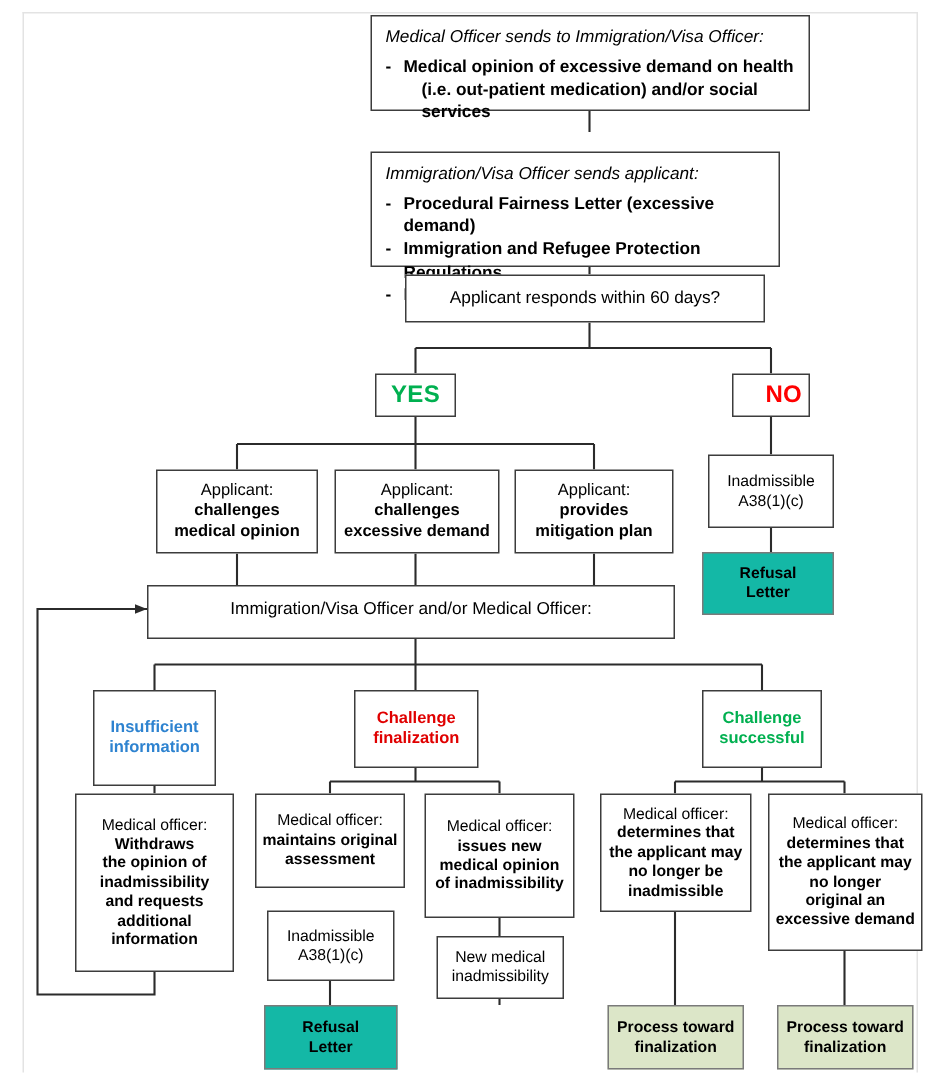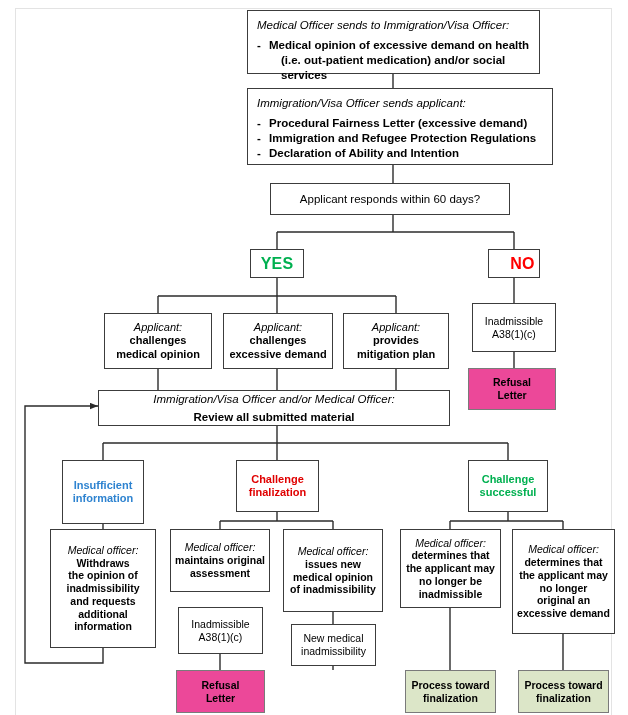--- a/index.html
+++ b/index.html
@@ -21,21 +21,21 @@
   }
   #edges{position:absolute;left:0;top:0;width:628px;height:715px;}
 
   .node{
     position:absolute;box-sizing:border-box;
     border:1.4px solid #3c3c3c;background:#ffffff;
     display:flex;flex-direction:column;align-items:center;justify-content:center;
     text-align:center;line-height:1.22;
     padding:3px 4px;
   }
-  .node .it{font-style:italic;font-weight:400;}
+  .node .it{font-weight:400;}
   .node .bd{font-weight:bold;}
 
   
   .listbox{align-items:flex-start;justify-content:flex-start;padding:7px 9px;}
   .listbox .it{font-style:italic;font-size:11.5px;margin-bottom:6px;}
   .listbox ul{margin:0;padding:0;list-style:none;}
   .listbox li{
     font-weight:bold;font-size:11.5px;line-height:1.32;
     padding-left:12px;text-indent:-12px;text-align:left;
   }
@@ -62,21 +62,21 @@
   .label-box{font-size:11px;}
   .label-box span{display:block;}
 
   .mo{font-size:10.5px;}
   .mo .it{font-size:10.5px;}
   .mo .bd{font-size:10.5px;}
 
   .plain{font-size:10.5px;font-weight:400;}
   .plain span{display:block;}
 
-  .rose{background:#ec4899;border:1.4px solid #7a7a7a;font-weight:bold;font-size:10.5px;}
+  .rose{background:#14b8a6;border:1.4px solid #7a7a7a;font-weight:bold;font-size:10.5px;}
   .rose span{display:block;}
   .olive{background:#dce6c8;border:1.4px solid #7a7a7a;font-weight:bold;font-size:10.5px;}
   .olive span{display:block;}
 </style>
 </head>
 <body>
 
 <div id="page">
 
   <div class="page-frame"></div>
@@ -145,21 +145,21 @@
   <div class="node listbox" style="left:247px;top:10px;width:293px;height:64px;">
     <div class="it">Medical Officer sends to Immigration/Visa Officer:</div>
     <ul>
       <li>
         <span class="dash">-</span><span>Medical opinion of excessive demand on health</span>
         <span class="cont" style="padding-left:12px">(i.e. out-patient medication) and/or social services</span>
       </li>
     </ul>
   </div>
 
-  <div class="node listbox" style="left:247px;top:88px;width:306px;height:77px;">
+  <div class="node listbox" style="left:247px;top:101px;width:273px;height:77px;">
     <div class="it">Immigration/Visa Officer sends applicant:</div>
     <ul>
       <li><span class="dash">-</span><span>Procedural Fairness Letter (excessive demand)</span></li>
       <li><span class="dash">-</span><span>Immigration and Refugee Protection Regulations</span></li>
       <li><span class="dash">-</span><span>Declaration of Ability and Intention</span></li>
     </ul>
   </div>
 
   <div class="node q-box" style="left:270px;top:183px;width:240px;height:32px;">
     <span>Applicant responds within 60 days?</span>
@@ -192,21 +192,20 @@
     <span>Inadmissible</span>
     <span>A38(1)(c)</span>
   </div>
   <div class="node rose" style="left:468px;top:368px;width:88px;height:42px;">
     <span>Refusal</span>
     <span>Letter</span>
   </div>
 
   <div class="node review" style="left:98px;top:390px;width:352px;height:36px;">
     <span class="it">Immigration/Visa Officer and/or Medical Officer:</span>
-    <span class="bd">Review all submitted material</span>
   </div>
 
   <div class="node label-box" style="left:62px;top:460px;width:82px;height:64px;">
     <span class="bd c-blue">Insufficient</span>
     <span class="bd c-blue">information</span>
   </div>
   <div class="node label-box" style="left:236px;top:460px;width:83px;height:52px;">
     <span class="bd c-red">Challenge</span>
     <span class="bd c-red">finalization</span>
   </div>

